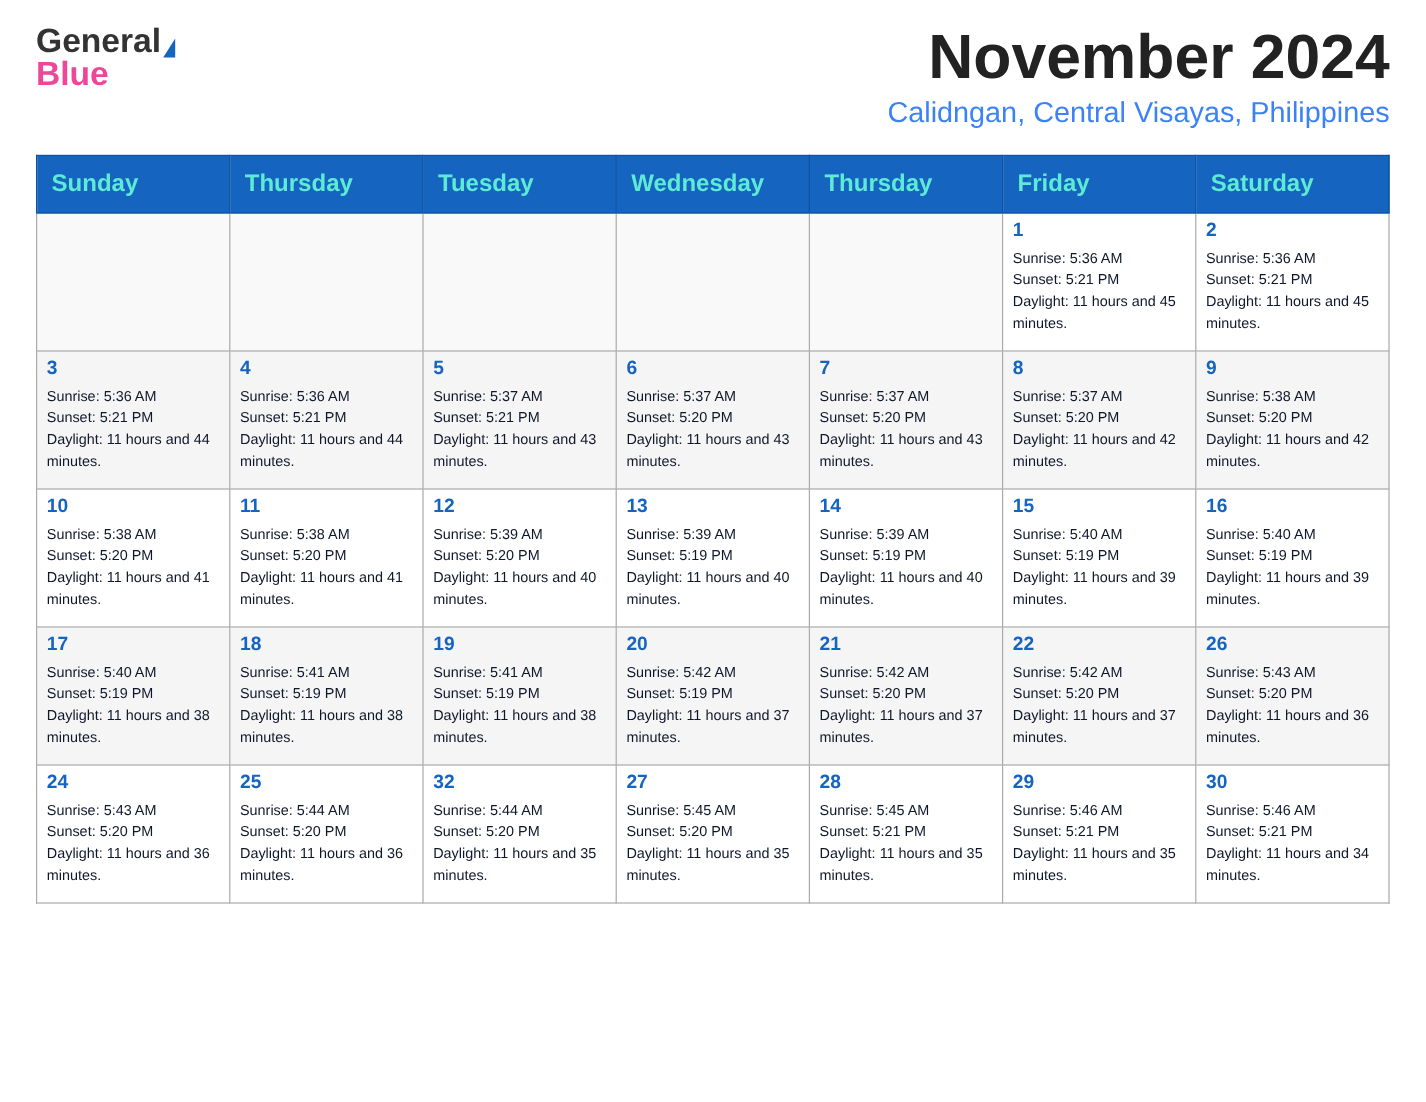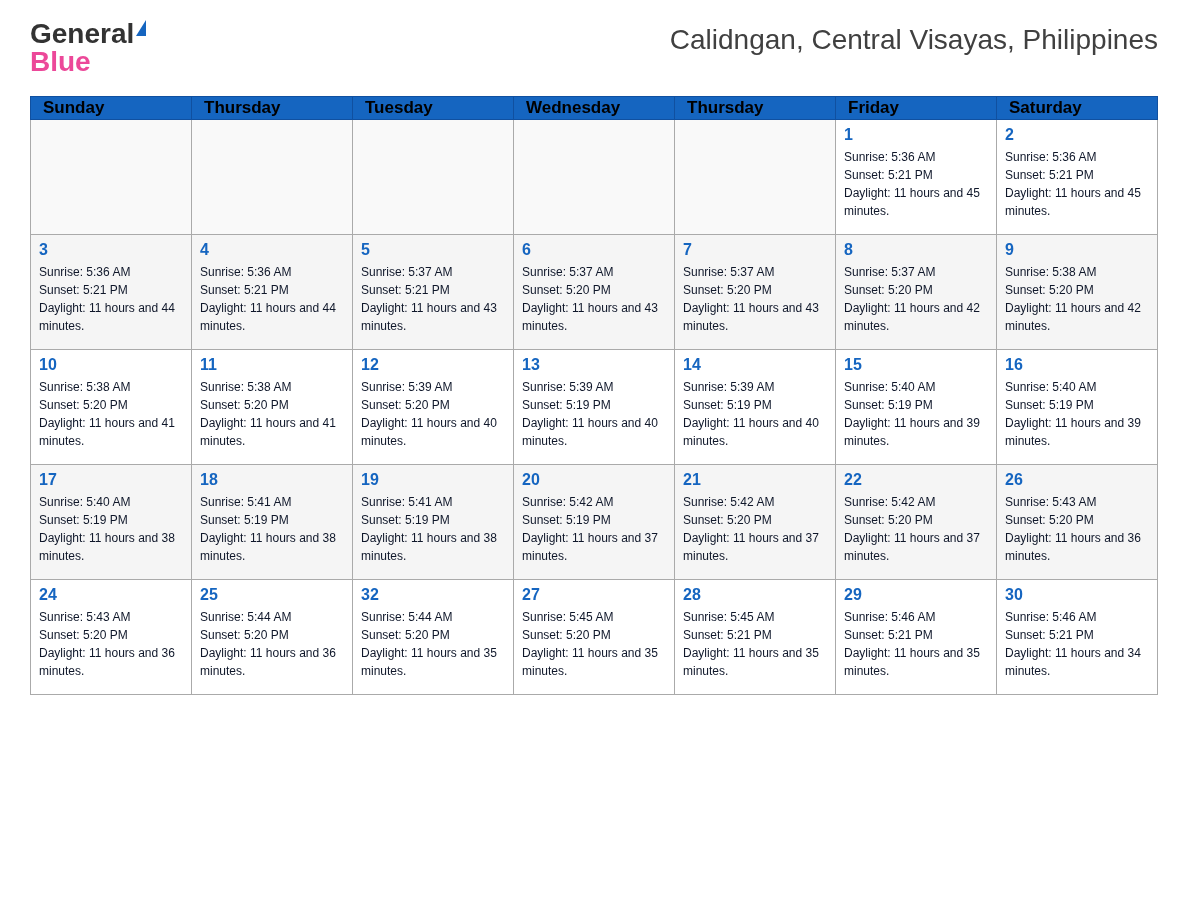--- a/index.html
+++ b/index.html
@@ -37,47 +37,47 @@
       display: inline-block;
       width: 0;
       height: 0;
       border-left: 10px solid transparent;
       border-bottom: 16px solid #1565c0;
       margin-left: 2px;
       vertical-align: middle;
     }
     .logo-line {
       display: flex;
-      align-items: flex-start;
+      align-items: flex-end;
     }
     .title-section {
       text-align: right;
     }
     .month-title {
       font-size: 52px;
       font-weight: bold;
       color: #222;
       line-height: 1.1;
     }
     .location {
-      font-size: 28px;
-      color: #404040;
+      font-size: 24px;
+      color: #3b82f6;
       margin-top: 4px;
     }
     .calendar {
       width: 100%;
       border-collapse: collapse;
       border: 1px solid #888;
     }
     .calendar th {
       background-color: #1565c0;
-      color: #000000;
-      font-size: 17px;
-      font-weight: bold;
-      padding: 1px 12px;
+      color: #5eead4;
+      font-size: 20px;
+      font-weight: bold;
+      padding: 12px 12px;
       text-align: left;
       border: 1px solid #1050a0;
     }
     .calendar td {
       vertical-align: top;
       width: 14.28%;
       padding: 6px 8px;
       border: 1px solid #aaa;
       font-size: 12.5px;
       color: #333;
@@ -112,20 +112,21 @@
   <div class="logo">
     <div class="logo-line">
       <span class="logo-general">General</span>
       <span class="logo-triangle"></span>
     </div>
     <div>
       <span class="logo-blue">Blue</span>
     </div>
   </div>
   <div class="title-section">
+    <div class="month-title">November 2024</div>
     <div class="location">Calidngan, Central Visayas, Philippines</div>
   </div>
 </div>
 
 <table class="calendar">
   <thead>
     <tr>
     <th>Sunday</th>
         <th>Thursday</th>
         <th>Tuesday</th>

